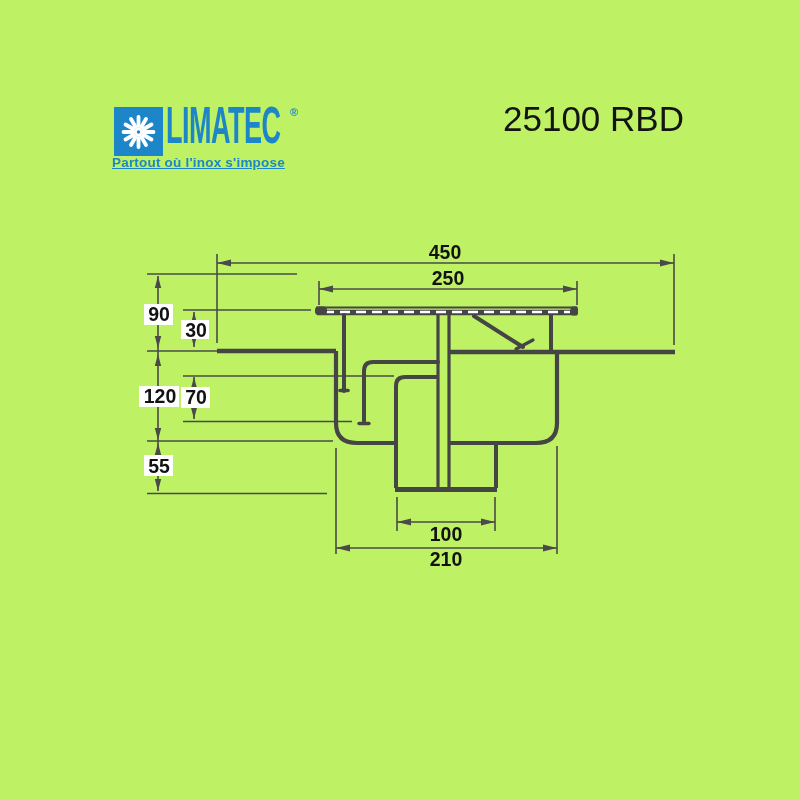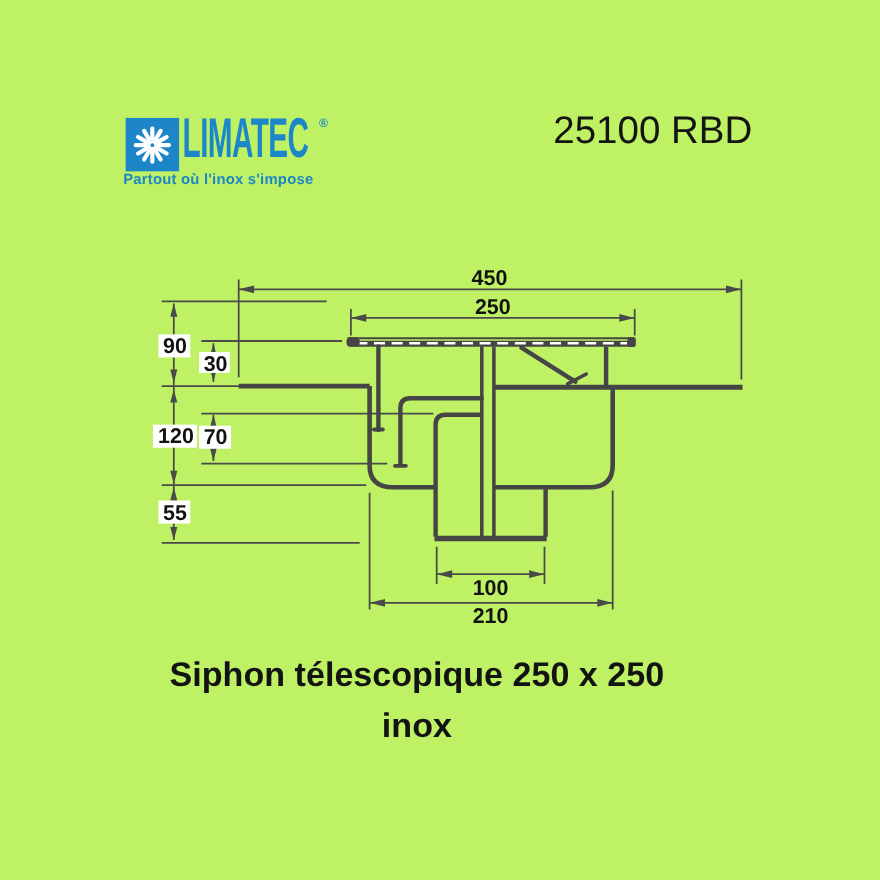--- a/index.html
+++ b/index.html
@@ -9,21 +9,21 @@
   
   .logo{position:absolute;left:0;top:0;}
   .logo-mark{position:absolute;left:114px;top:107px;width:49px;height:49px;}
   .brand-row{position:absolute;left:166px;top:103px;height:46px;width:140px;}
   .brand{position:absolute;left:0;top:0;font-size:51px;font-weight:bold;
          color:#1d86c8;line-height:46px;letter-spacing:-1px;
          display:inline-block;transform:scaleX(0.53);transform-origin:left top;
          white-space:nowrap;}
   .reg{position:absolute;left:124px;top:3px;font-size:11px;font-weight:bold;color:#1d86c8;}
   .tagline{position:absolute;left:112px;top:155px;width:260px;font-size:13.5px;
-           font-weight:bold;color:#1d86c8;letter-spacing:0.2px;white-space:nowrap;}
+           font-weight:bold;color:#1d86c8;letter-spacing:0.2px;white-space:nowrap;text-decoration:underline;}
 
   
   .product-code{position:absolute;left:503px;top:99px;font-size:35px;
                 font-weight:normal;color:#141414;white-space:nowrap;}
 
   
   .drawing{position:absolute;left:130px;top:245px;width:560px;height:330px;}
   .drawing text{font-family:"Liberation Sans",sans-serif;font-weight:bold;
                 font-size:19.5px;fill:#121212;text-anchor:middle;}
 
@@ -165,18 +165,14 @@
       <text x="159" y="321">90</text>
       <text x="196" y="337">30</text>
       <text x="160" y="403">120</text>
       <text x="196" y="404">70</text>
       <text x="159" y="473">55</text>
       <text x="446" y="541">100</text>
       <text x="446" y="566">210</text>
     </g>
   </svg>
 
-  <div class="caption">
-    <div>Siphon télescopique 250 x 250</div>
-    <div>inox</div>
-  </div>
 
 </div>
 
 </body></html>

